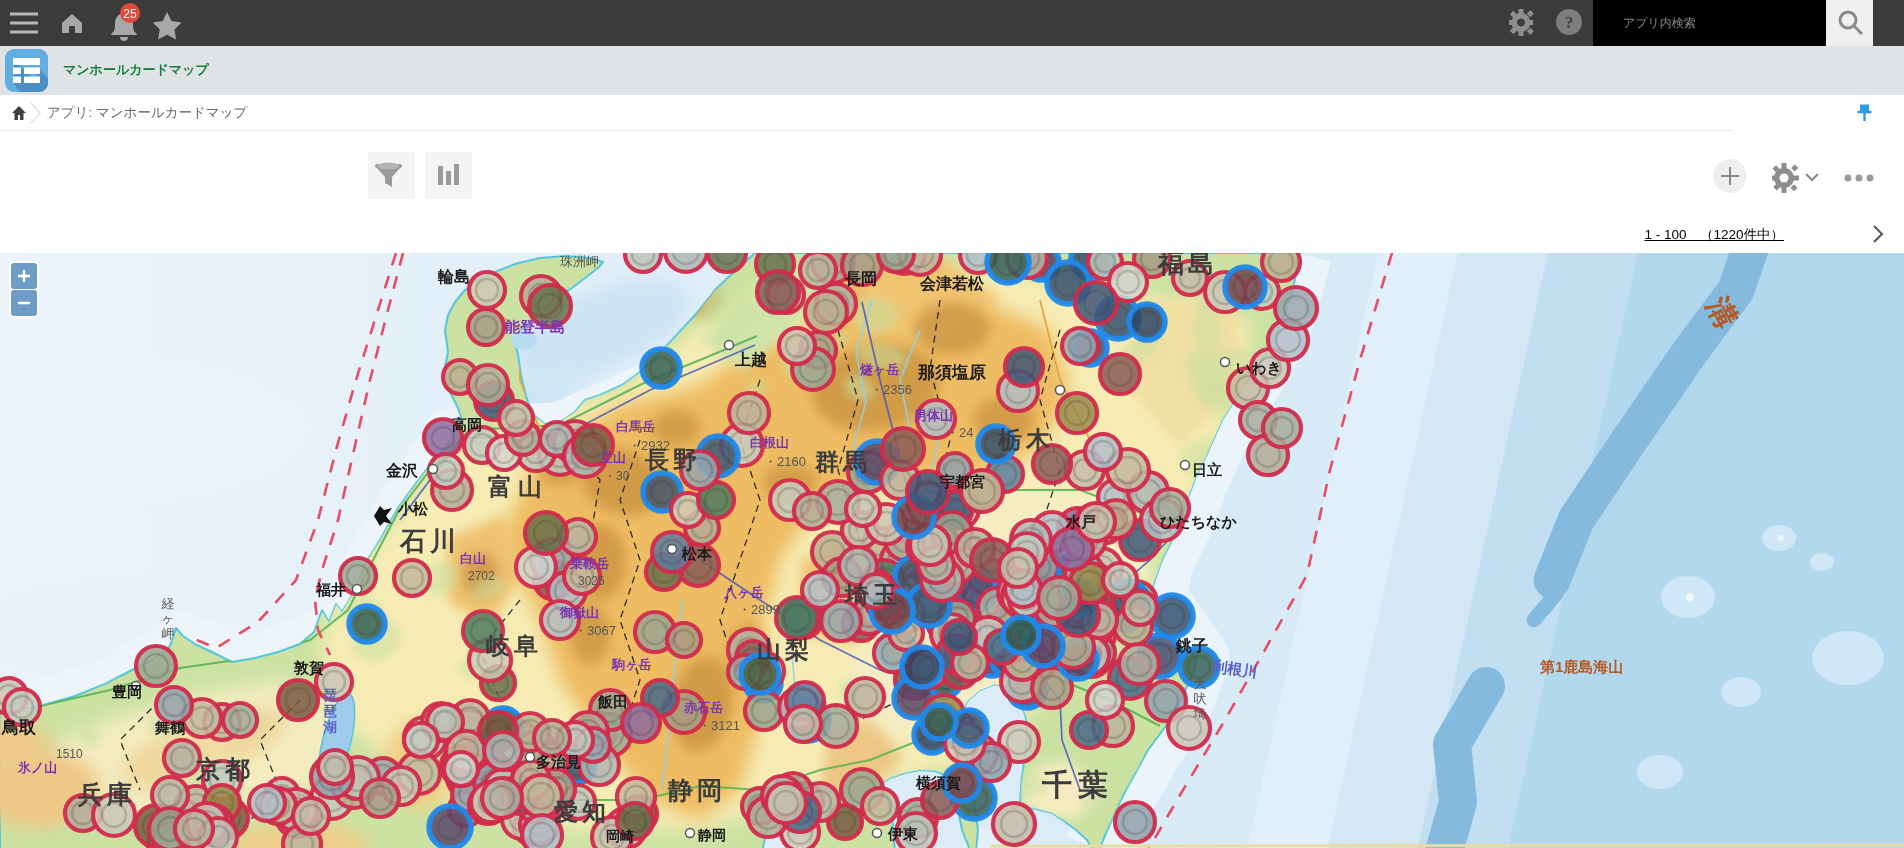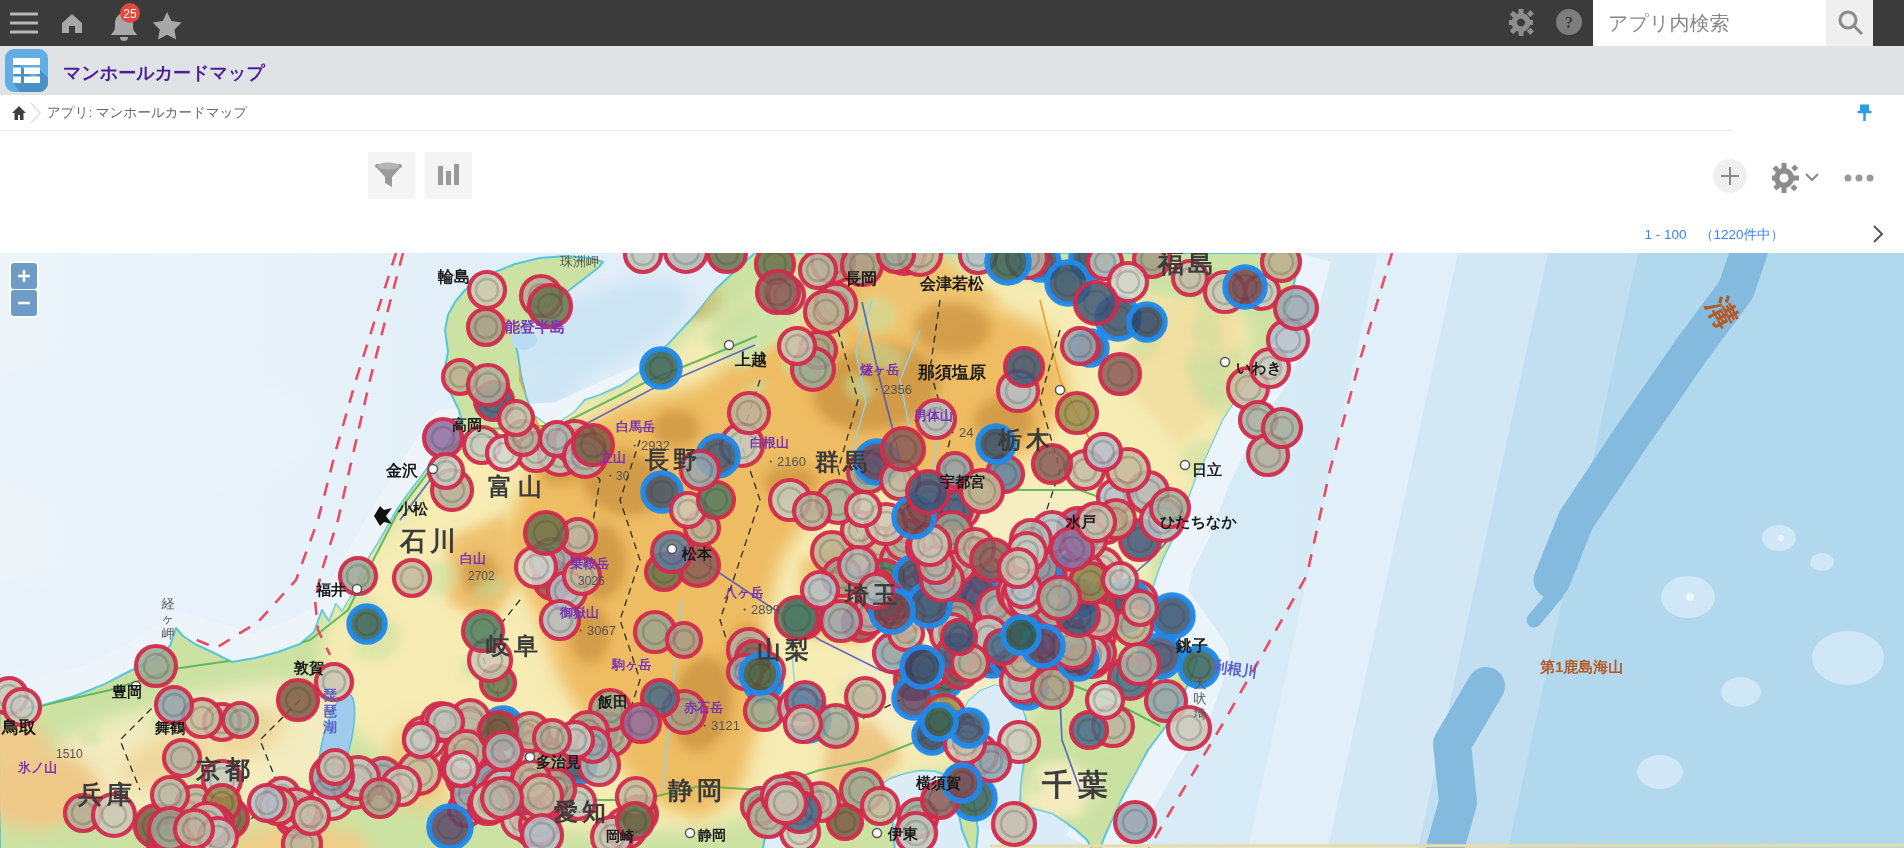--- a/index.html
+++ b/index.html
@@ -2,29 +2,29 @@
 <html lang="ja"><head><meta charset="utf-8">
 <title>マンホールカードマップ</title>
 <style>
 * { margin:0; padding:0; box-sizing:border-box; }
 body { font-family:"Liberation Sans",sans-serif; width:1904px; height:848px; overflow:hidden; background:#fff; position:relative; }
 .topbar { position:absolute; left:0; top:0; width:1904px; height:52px; background:#3b3b3b; }
 .appbar { position:absolute; left:0; top:46px; width:1904px; height:49px; background:#dfe3e6; }
 .crumbs { position:absolute; left:0; top:95px; width:1732px; height:36px; background:#fff; border-bottom:1px solid #e9e9e9; }
 .toolrow { position:absolute; left:0; top:131px; width:1904px; height:122px; background:#fff; }
 .mapwrap { position:absolute; left:0; top:253px; width:1904px; height:595px; overflow:hidden; }
-.searchbox { position:absolute; left:1593px; top:0; width:233px; height:46px; background:#ffffff; color:#888; font-size:20px; line-height:46px; padding-left:15px; }
+.searchbox { position:absolute; left:1593px; top:0; width:233px; height:46px; background:#000000; color:#888; font-size:12px; line-height:46px; padding-left:30px; }
 .searchbtn { position:absolute; left:1826px; top:0; width:47px; height:46px; background:#efefef; }
-.apptitle { position:absolute; left:63px; top:61px; font-size:18px; font-weight:bold; color:#4c1d95; }
+.apptitle { position:absolute; left:63px; top:61px; font-size:13px; font-weight:bold; color:#15803d; }
 .crumbtxt { position:absolute; left:47px; top:9px; font-size:13.5px; color:#676767; }
 .viewgroup { position:absolute; left:17px; top:21px; width:343px; height:47px; border:3px solid #3498db; border-radius:5px; background:#fff; }
 .viewblue { position:absolute; right:-1px; top:-1px; width:93px; height:43px; background:#3498db; border-radius:0 3px 3px 0; }
 .viewtxt { position:absolute; left:52px; top:11px; color:#3498db; font-size:14.5px; }
 .graybtn { position:absolute; top:21px; height:47px; background:#f4f4f4; }
-.pagin { position:absolute; top:95px; right:120px; font-size:13.5px; color:#3b82f6; }
+.pagin { position:absolute; top:95px; right:120px; font-size:13.5px; color:#000000;text-decoration:underline; }
 </style></head>
 <body>
 <div class="topbar">
 <svg width="1904" height="46" xmlns="http://www.w3.org/2000/svg">
   <g stroke="#b8b8b8" stroke-width="3" fill="none">
     <path d="M10,14 h28 M10,23 h28 M10,32 h28"></path>
   </g>
   <path d="M62,23 l10,-9 l10,9 v10 h-7 v-7 h-6 v7 h-7 Z" fill="#a8a8a8"></path>
   <path d="M112,33 c3,-2 3,-5 3,-9 c0,-7 4,-11 9,-11 c5,0 9,4 9,11 c0,4 0,7 3,9 l1,2 h-26 Z" fill="#a8a8a8"></path>
   <path d="M120,37 a4,4 0 0 0 8,0 Z" fill="#a8a8a8"></path>

